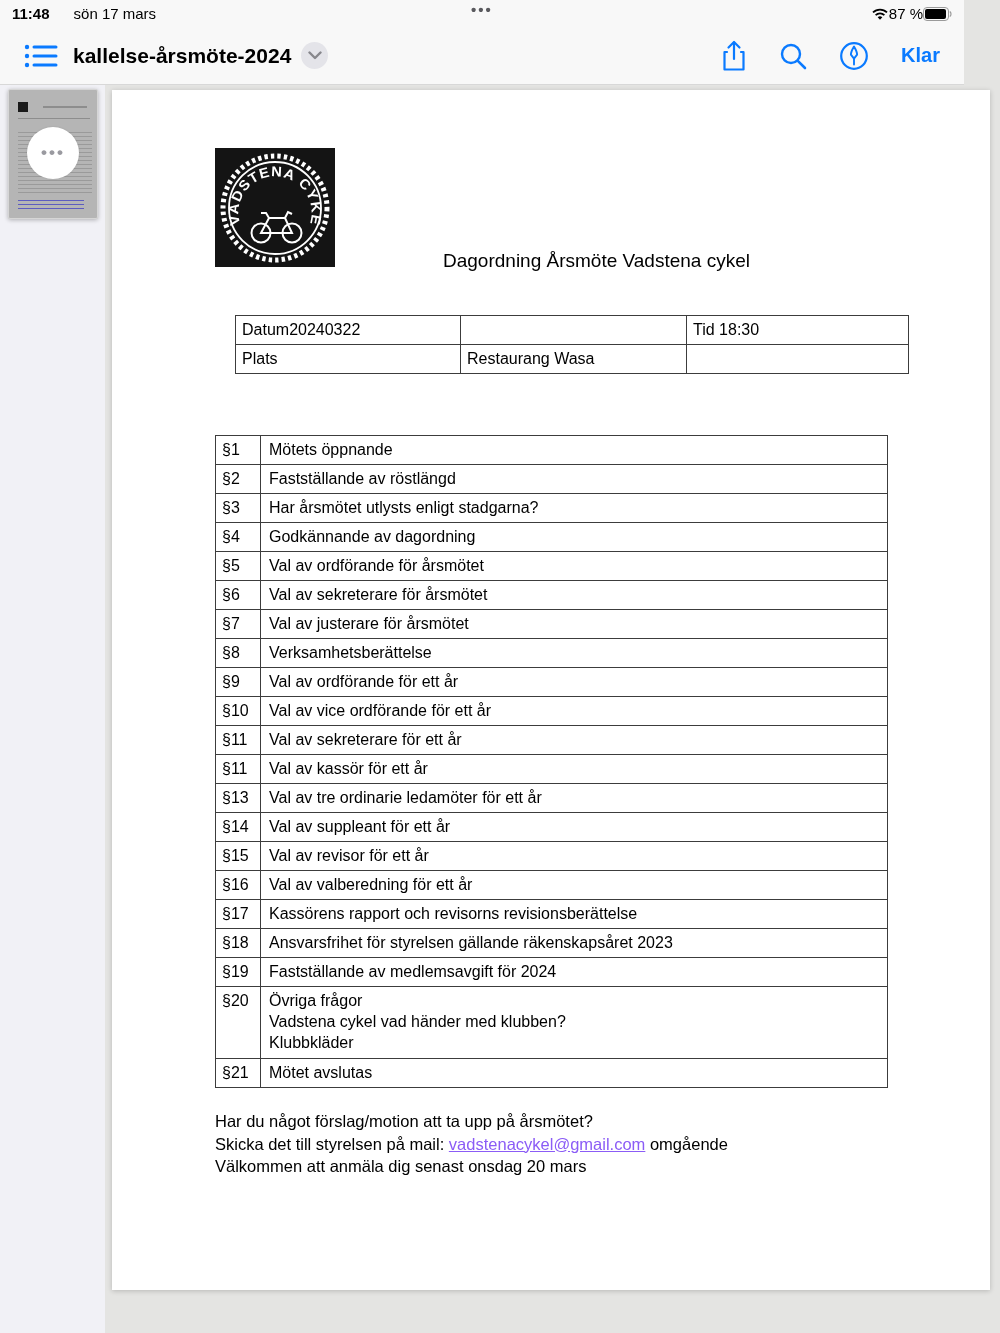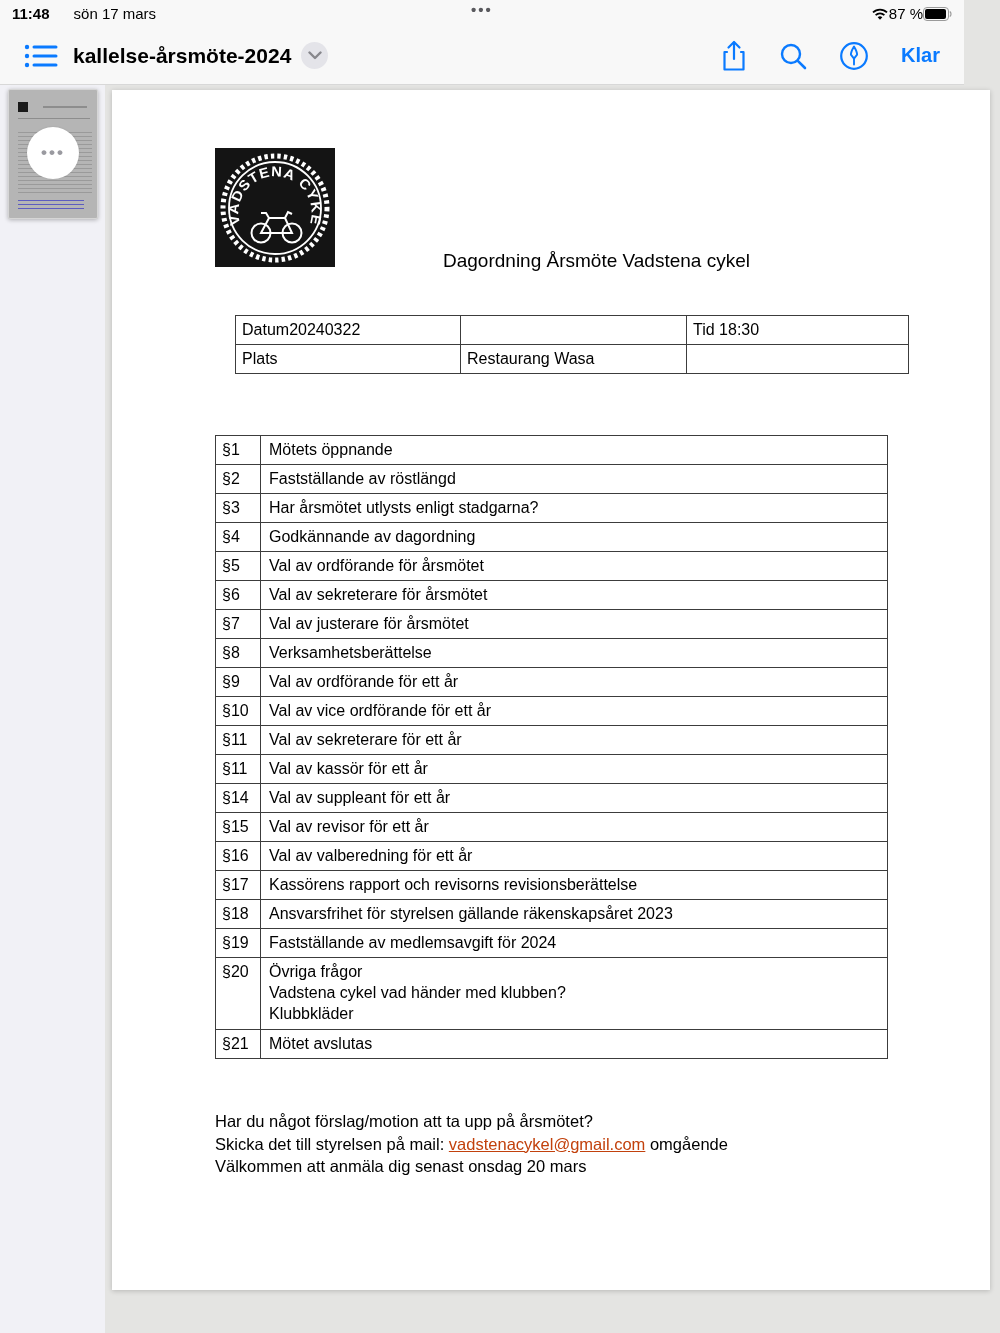--- a/index.html
+++ b/index.html
@@ -86,21 +86,21 @@
 
   .agenda-table { position:absolute; left:103px; top:345px; width:673px; }
   .agenda-table col:nth-child(1){ width:45px; }
   .agenda-table td { height:29px; }
   .agenda-table td.txt { padding-left:8px; }
   .agenda-table tr.multi td { height:72px; vertical-align:top; padding-top:3px; }
   .agenda-table tr.multi td.txt { white-space:pre-line; line-height:21px; }
   .agenda-table tr.multi td.num { line-height:21px; }
 
   .doc-footer { position:absolute; left:103px; top:1020px; font-size:16.5px; color:#000; line-height:22.5px; }
-  .email-link { color:#c2410c; text-decoration:underline; cursor:pointer; }
+  .email-link { color:#8b5cf6; text-decoration:underline; cursor:pointer; }
 </style>
 </head>
 <body>
 
 <div class="chrome">
 
   <div class="statusbar">
     <span class="time">11:48</span>
     <span class="date">sön 17 mars</span>
     <span class="handle">•••</span>
@@ -280,20 +280,24 @@
             </tr>
             <tr>
               <td class="num">§11</td>
               <td class="txt">Val av sekreterare för ett år</td>
             </tr>
             <tr>
               <td class="num">§11</td>
               <td class="txt">Val av kassör för ett år</td>
             </tr>
             <tr>
+              <td class="num">§13</td>
+              <td class="txt">Val av tre ordinarie ledamöter för ett år</td>
+            </tr>
+            <tr>
               <td class="num">§14</td>
               <td class="txt">Val av suppleant för ett år</td>
             </tr>
             <tr>
               <td class="num">§15</td>
               <td class="txt">Val av revisor för ett år</td>
             </tr>
             <tr>
               <td class="num">§16</td>
               <td class="txt">Val av valberedning för ett år</td>

